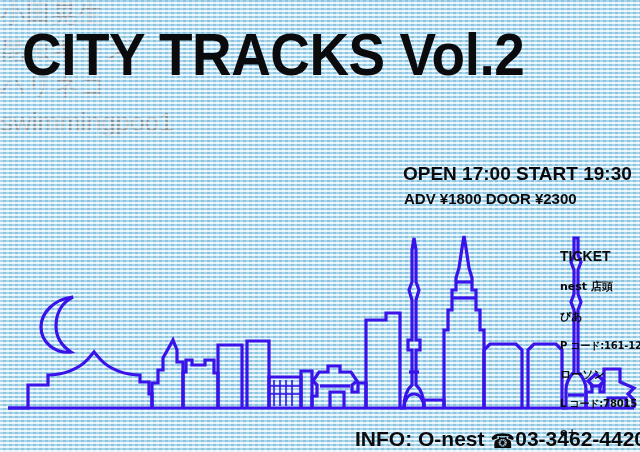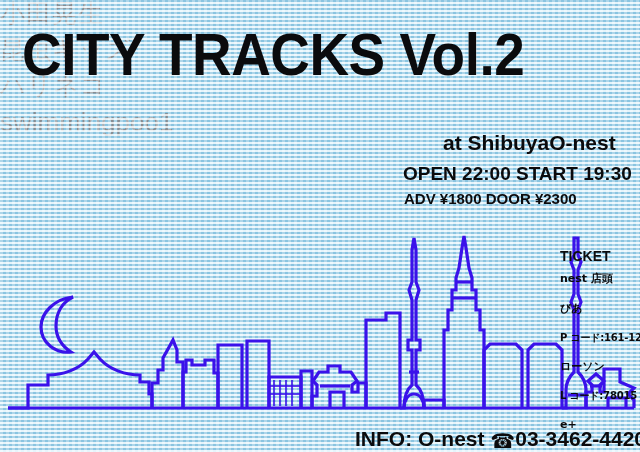--- a/index.html
+++ b/index.html
@@ -104,21 +104,21 @@
     left: 560px;
     top: 249px;
     width: 78px;
   }
   #ticket-heading {
     font-size: 14px;
     font-weight: 700;
     letter-spacing: 0px;
     color: #0b0b0d;
     line-height: 1.1;
-    margin-bottom: 8px;
+    margin-bottom: 16px;
   }
   .ticket-line {
     font-size: 11px;
     font-weight: 700;
     color: #0b0b0d;
     line-height: 1.24;
     white-space: nowrap;
     margin-bottom: 16px;
     font-family: "DejaVu Sans", "Liberation Sans", sans-serif;
   }
@@ -229,22 +229,21 @@
 
   <div class="txt" id="title">CITY TRACKS Vol.2</div>
 
   <div id="artists">
     <div class="artist">小田晃生</div>
     <div class="artist">昆虫キッズ</div>
     <div class="artist">ハリネコ</div>
     <div class="artist latin">swimmingpoo1</div>
   </div>
 
-  <div class="txt" id="venue-line">at ShibuyaO-nest</div>
-  <div class="txt" id="time-line">OPEN 22:00  START 19:30</div>
+  <div class="txt" id="time-line">OPEN 17:00  START 19:30</div>
   <div class="txt" id="price-line">ADV ¥1800  DOOR ¥2300</div>
 
   <div id="ticket-box">
     <div id="ticket-heading">TICKET</div>
     <div class="ticket-line">nest 店頭</div>
     <div class="ticket-line">ぴあ</div>
     <div class="ticket-line tight">P コード:161-121</div>
     <div class="ticket-line">ローソン</div>
     <div class="ticket-line tight">L コード:78015</div>
     <div class="ticket-line">e+</div>

